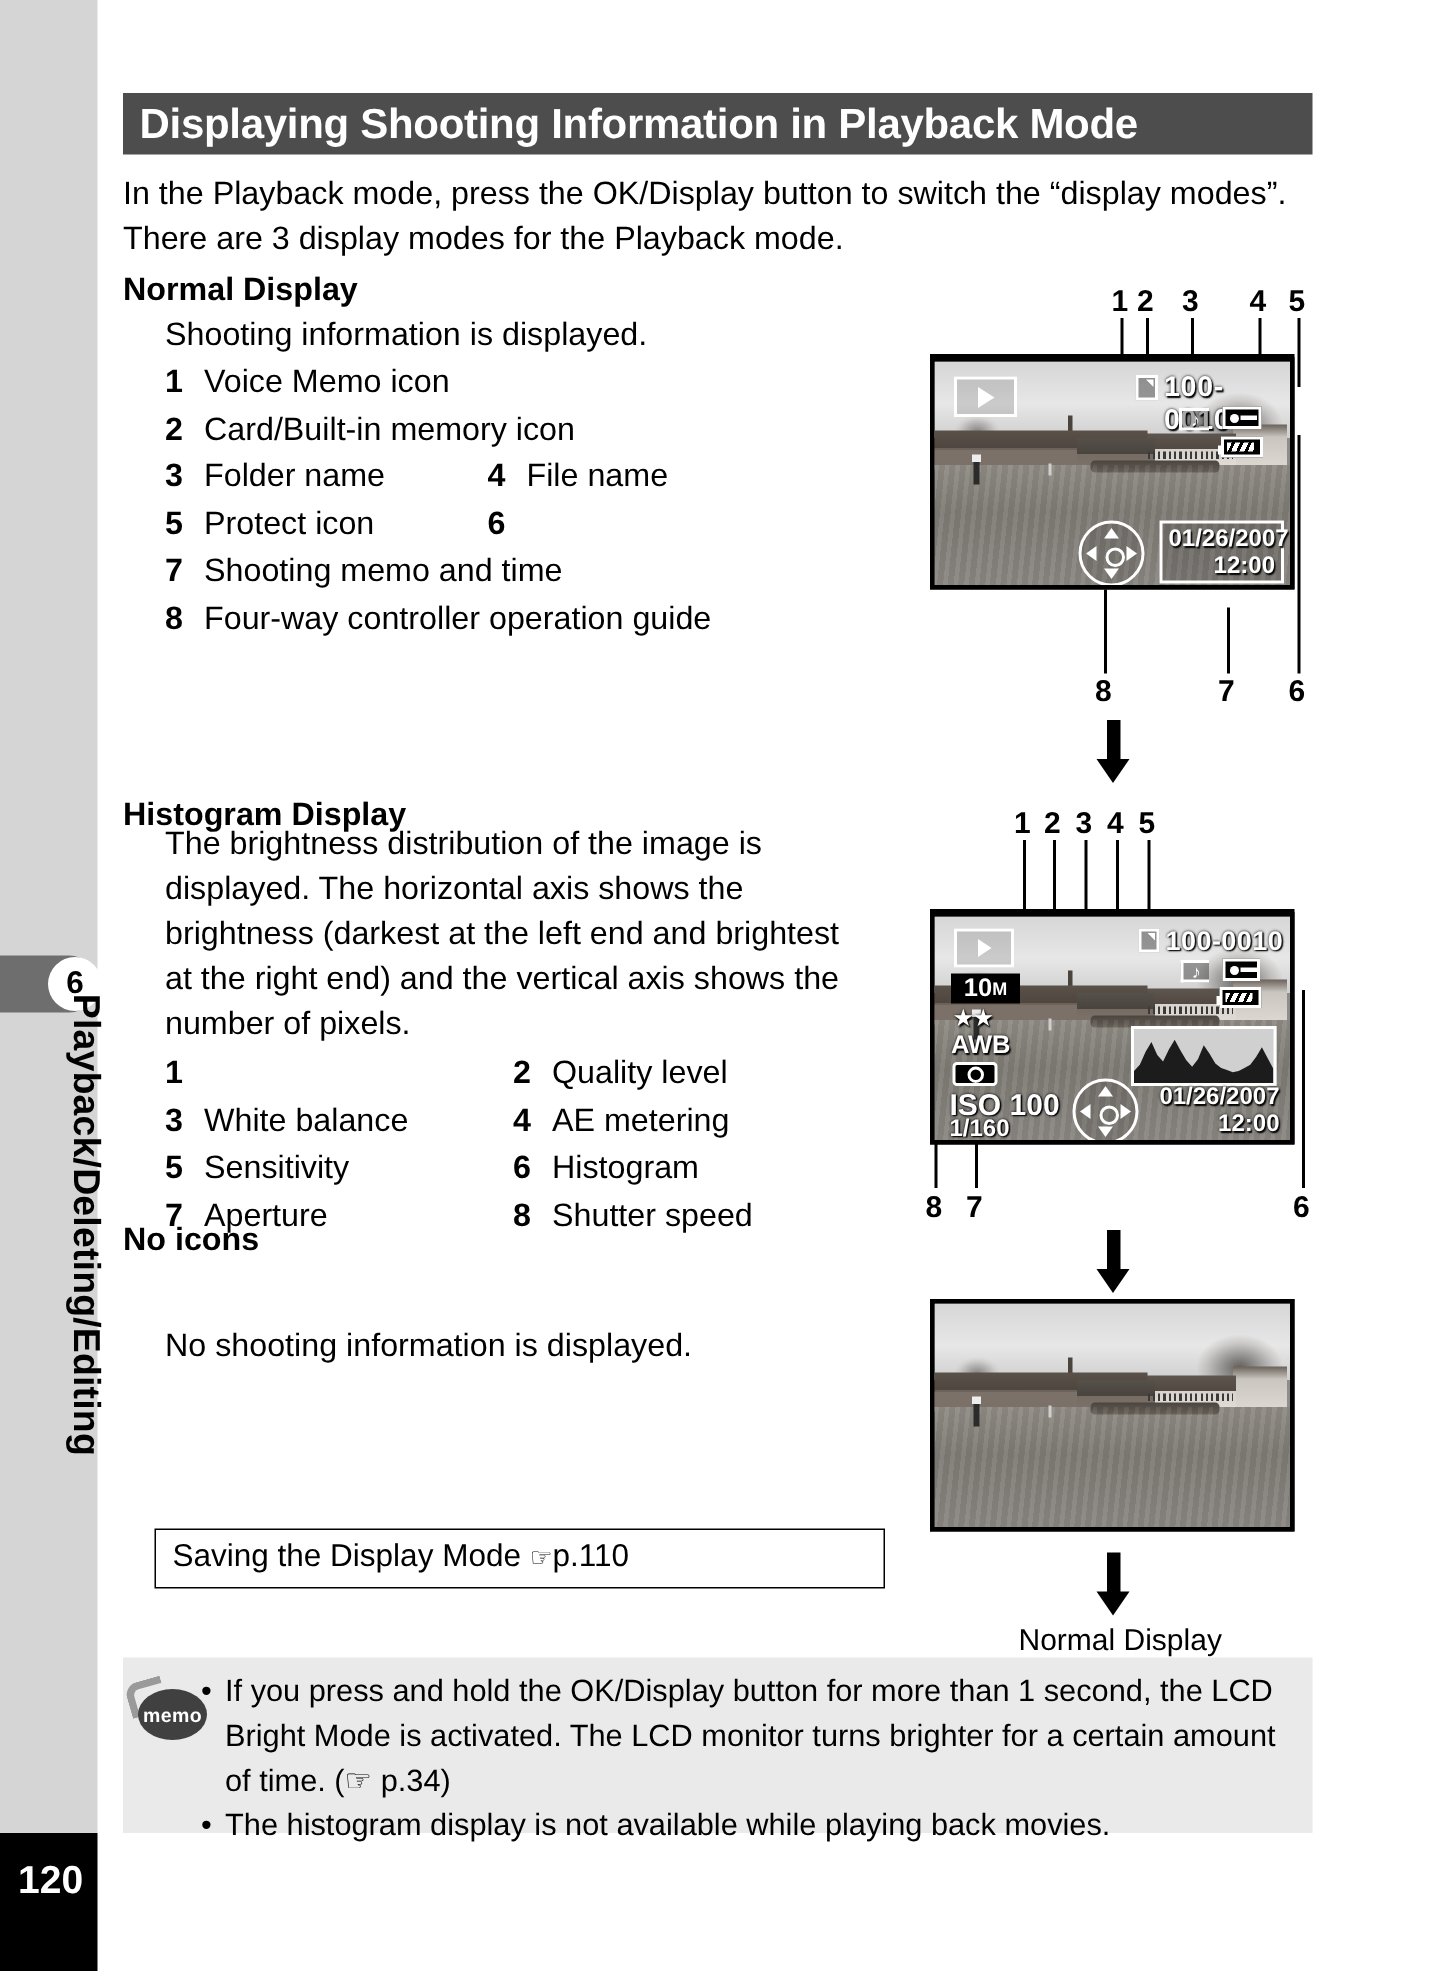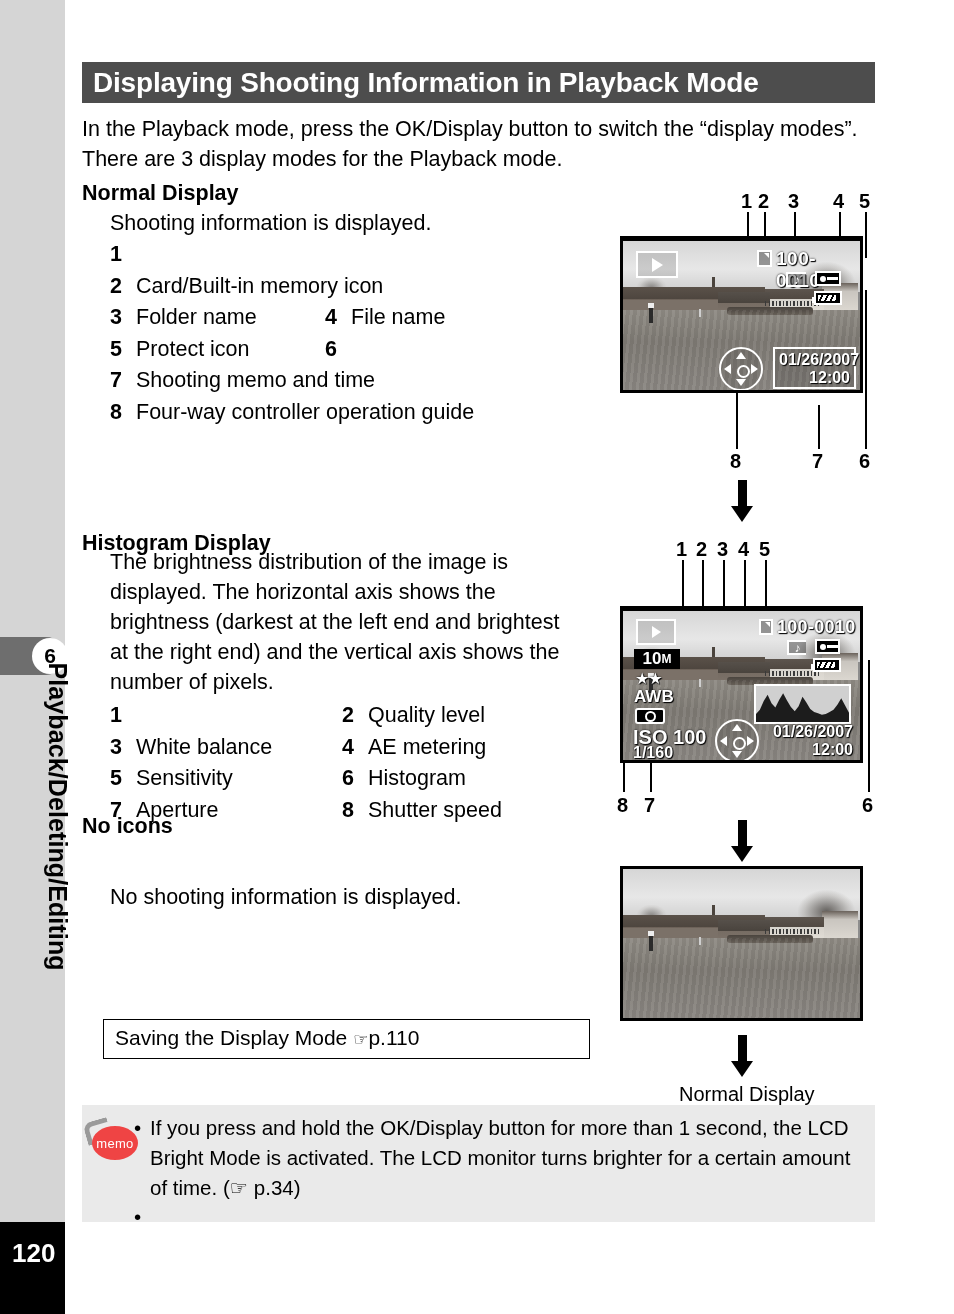--- a/index.html
+++ b/index.html
@@ -54,22 +54,22 @@
   
   #refbox{position:absolute;left:103px;top:1019px;width:485px;height:38px;border:1.6px solid #000;
     background:#fff;}
   #reftext{position:absolute;left:115px;top:1026px;font-size:21px;white-space:nowrap;}
   .hand{font-size:17px;}
 
   
   #memo-box{position:absolute;left:82px;top:1105px;width:793px;height:117px;background:#eaeaea;}
   #memo-badge{position:absolute;left:80px;top:1120px;width:60px;height:42px;}
   #memo-circle{position:absolute;left:12px;top:6px;width:46px;height:34px;border-radius:50%;
-    background:#ef4444;display:flex;align-items:center;justify-content:center;
-    color:#fff;font-size:13px;font-weight:normal;letter-spacing:.3px;}
+    background:#404040;display:flex;align-items:center;justify-content:center;
+    color:#fff;font-size:13px;font-weight:bold;letter-spacing:.3px;}
   #memo-tail{position:absolute;left:5px;top:0px;width:20px;height:18px;border-left:5px solid #9a9a9a;
     border-top:5px solid #9a9a9a;border-top-left-radius:9px;transform:rotate(-16deg);}
   .memo-li{position:absolute;font-size:20.5px;line-height:30px;}
   #memo-li-1{left:150px;top:1113px;width:720px;}
   #memo-li-2{left:150px;top:1202px;width:720px;}
   .bullet{position:absolute;left:-16px;}
 
   
   #figcol{position:absolute;left:600px;top:190px;width:300px;height:920px;}
 
@@ -179,20 +179,21 @@
 
 <div class="txt" id="intro">In the Playback mode, press the OK/Display button to switch the “display modes”. There are 3 display modes for the Playback mode.</div>
 
 <div class="txt bold" id="h-normal">Normal Display</div>
 <div class="txt" id="p-normal">Shooting information is displayed.</div>
 
 <div class="numlist" id="list1">
   <div class="row">
     <div class="cell c1">
         <span class="n">1</span>
+        <span class="l">Voice Memo icon</span>
       </div>
   </div>
   <div class="row">
     <div class="cell c1">
         <span class="n">2</span>
         <span class="l">Card/Built-in memory icon</span>
       </div>
   </div>
   <div class="row">
     <div class="cell c1">
@@ -277,21 +278,21 @@
 
 <div id="refbox"></div>
 <div id="reftext"><span>Saving the Display Mode</span> <span class="hand">☞</span><span>p.110</span></div>
 
 <div id="memo-box"></div>
 <div id="memo-badge">
   <div id="memo-tail"></div>
   <div id="memo-circle">memo</div>
 </div>
 <div class="memo-li" id="memo-li-1"><span class="bullet">•</span><span>If you press and hold the OK/Display button for more than 1 second, the LCD Bright Mode is activated. The LCD monitor turns brighter for a certain amount of time. (☞ p.34)</span></div>
-<div class="memo-li" id="memo-li-2"><span class="bullet">•</span></div>
+<div class="memo-li" id="memo-li-2"><span class="bullet">•</span><span>The histogram display is not available while playing back movies.</span></div>
 
 <div id="figcol">
 
   <div>
 
     <div class="num" style="left:141px;top:0px;">1</div>
     <div class="num" style="left:158px;top:0px;">2</div>
     <div class="num" style="left:188px;top:0px;">3</div>
     <div class="num" style="left:233px;top:0px;">4</div>
     <div class="num" style="left:259px;top:0px;">5</div>

